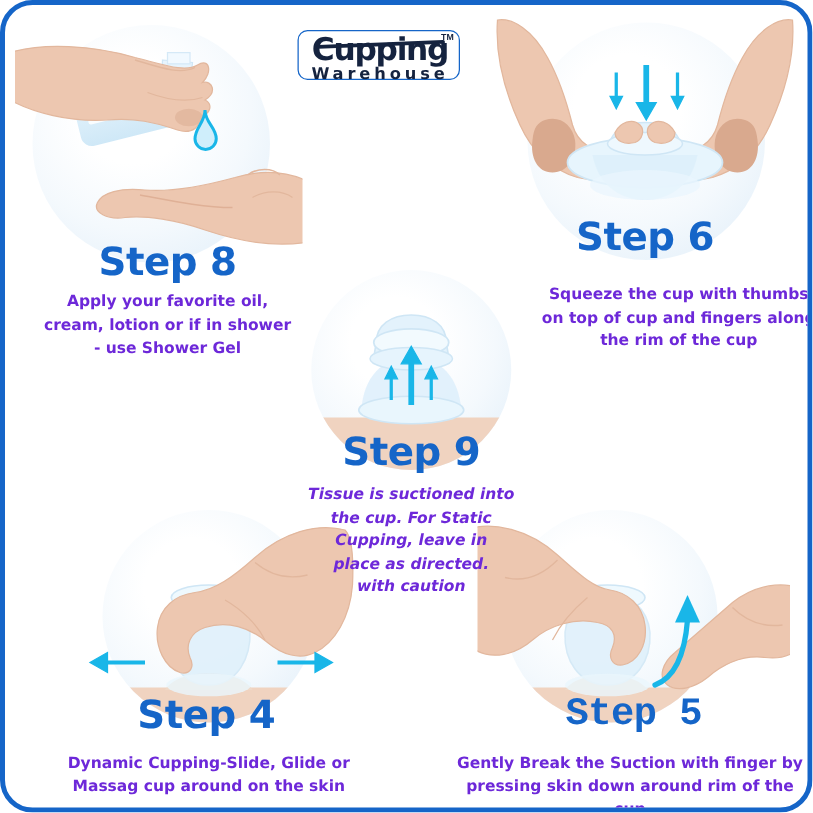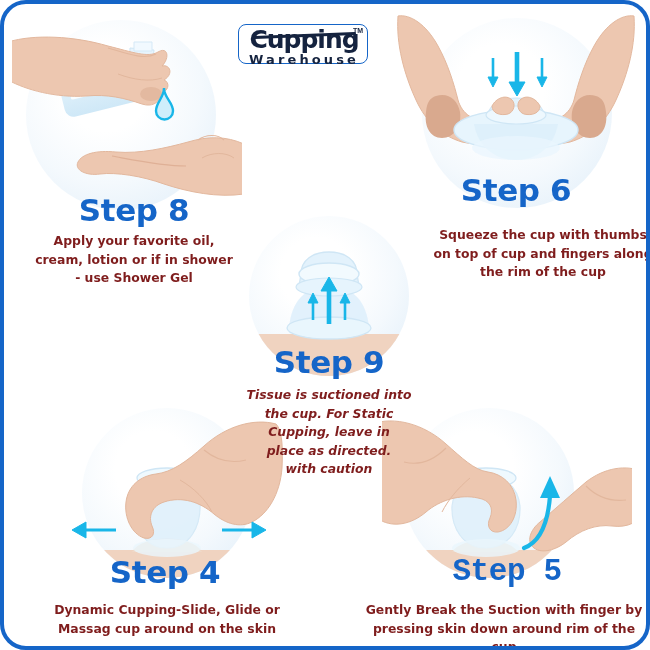--- a/index.html
+++ b/index.html
@@ -60,21 +60,21 @@
   }
   .heading {
     position:absolute; width:100%; text-align:center;
     font-size:31px; font-weight:bold; color:#1565C8;
     letter-spacing:-0.4px;
     font-family:"DejaVu Sans", sans-serif;
     z-index:22;
   }
   .caption {
     position:absolute; text-align:center;
-    font-size:12.4px; font-weight:bold; color:#7f1d1d;
+    font-size:12.4px; font-weight:bold; color:#6d28d9;
     line-height:18.5px;
     font-family:"DejaVu Sans", sans-serif;
     z-index:25;
   }
 
   
   .svgwrap { position:absolute; z-index:12; }
 </style>
 </head>
 <body>

